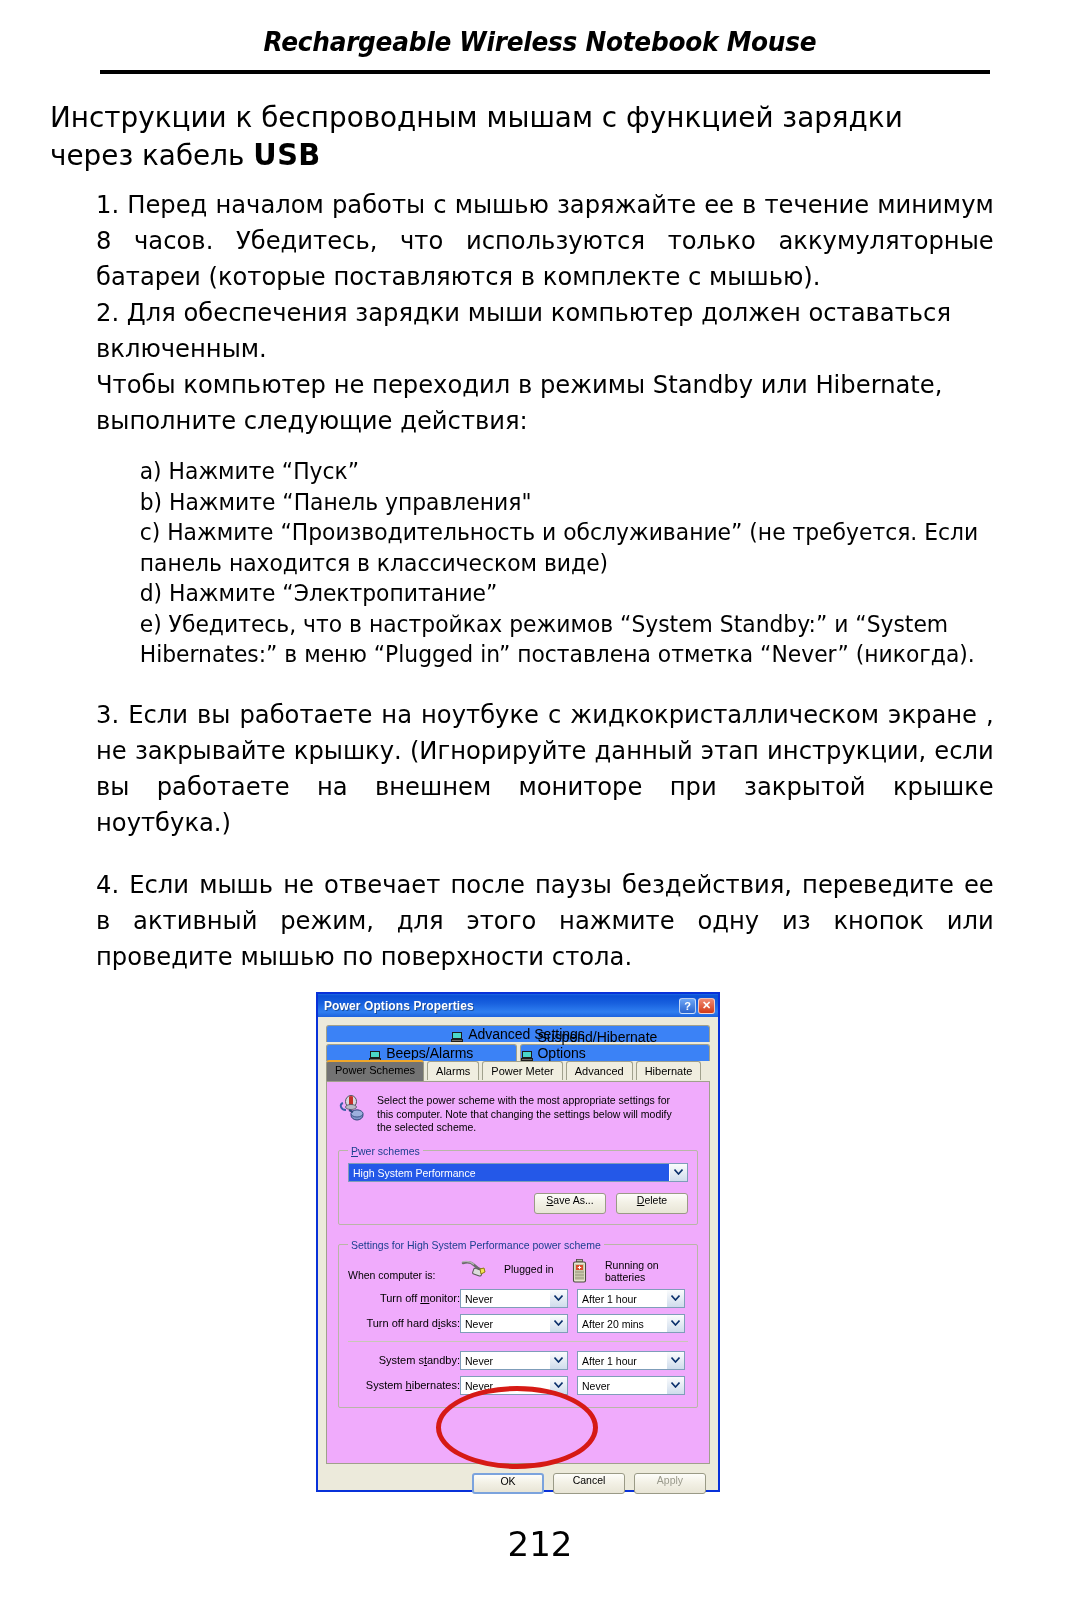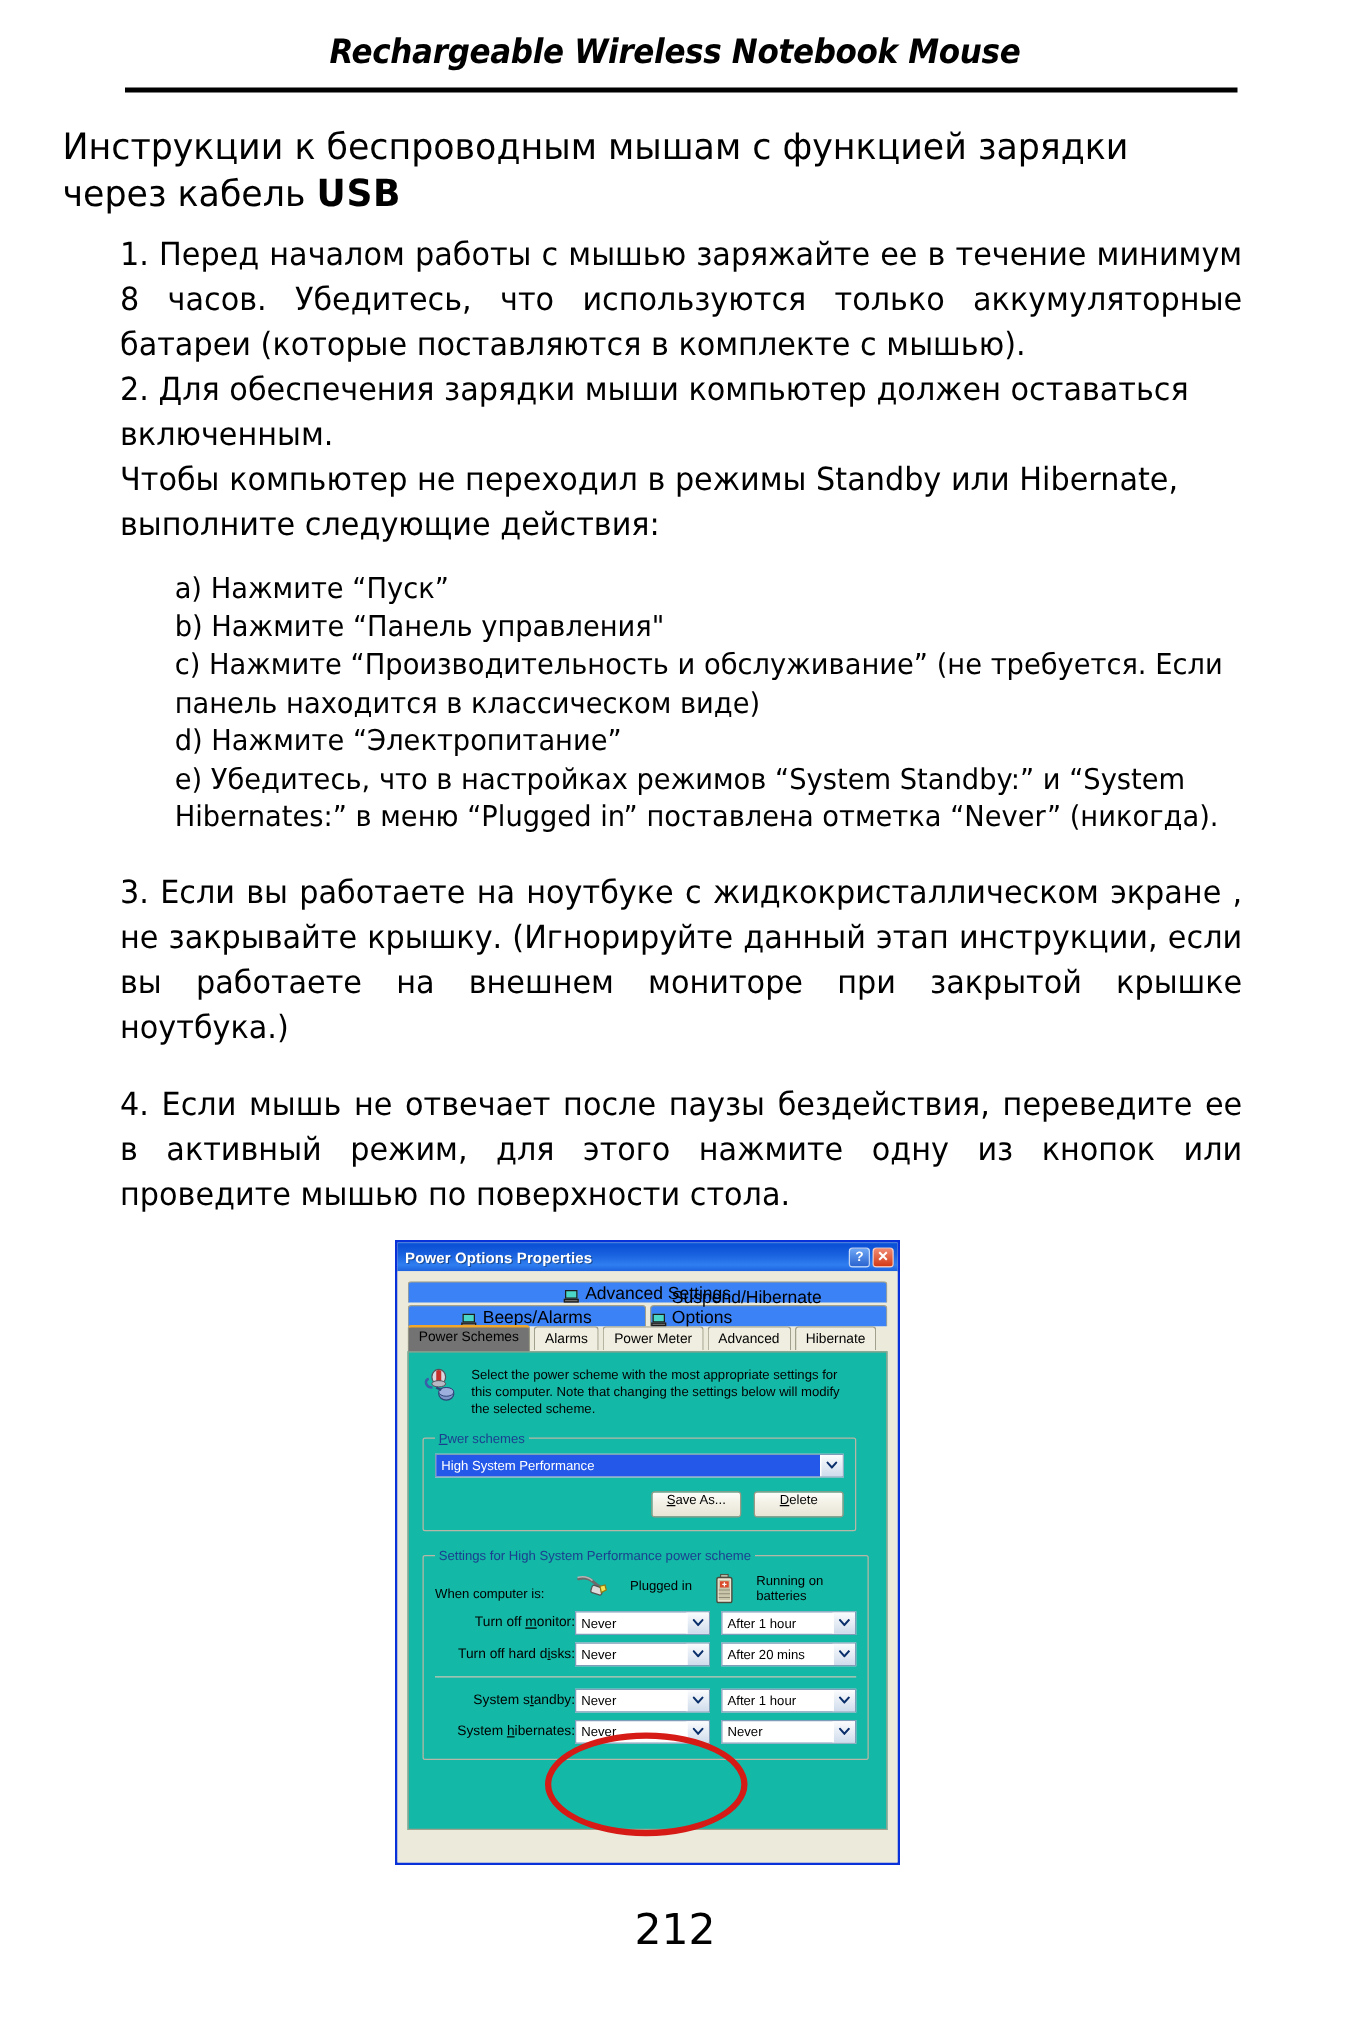--- a/index.html
+++ b/index.html
@@ -218,24 +218,24 @@
     border-color: #9a9a86;
     border-top: 2px solid #f0a72a;
     padding-top: 1px;
     position: relative;
     top: -1px;
     height: 21px;
     font-weight: normal;
   }
 
   .tabpane {
-    background: #14b8a6;
+    background: #f0abfc;
     border: 1px solid #a0a08c;
     margin: 0 2px;
-    padding: 8px 22px 8px 9px;
+    padding: 8px 9px 8px 9px;
     box-sizing: border-box;
     position: relative;
     top: -1px;
     height: 383px;
   }
 
   .desc-row { display: flex; gap: 9px; align-items: flex-start; margin: 4px 0 2px 2px; }
   .scheme-icon {
     width: 30px; height: 28px; position: relative; flex: 0 0 30px;
   }
@@ -566,19 +566,24 @@
               <span class="arrow">
                   <svg width="9" height="6" viewBox="0 0 9 6">
                     <path d="M0.5 0.5 L4.5 5 L8.5 0.5" fill="none" stroke="#0a2f6b" stroke-width="1.6"></path>
                   </svg>
                 </span>
             </span>
           </div>
         </fieldset>
       </div>
 
+      <div class="dlg-footer">
+        <div class="xpbtn default">OK</div>
+        <div class="xpbtn">Cancel</div>
+        <div class="xpbtn disabled">Apply</div>
+      </div>
 
       <div class="redcircle" style="left:118px; top:369px; width:152px; height:73px;"></div>
     </div>
   </div>
 
   <div class="pagenum">212</div>
 </div>
 
 </body></html>

